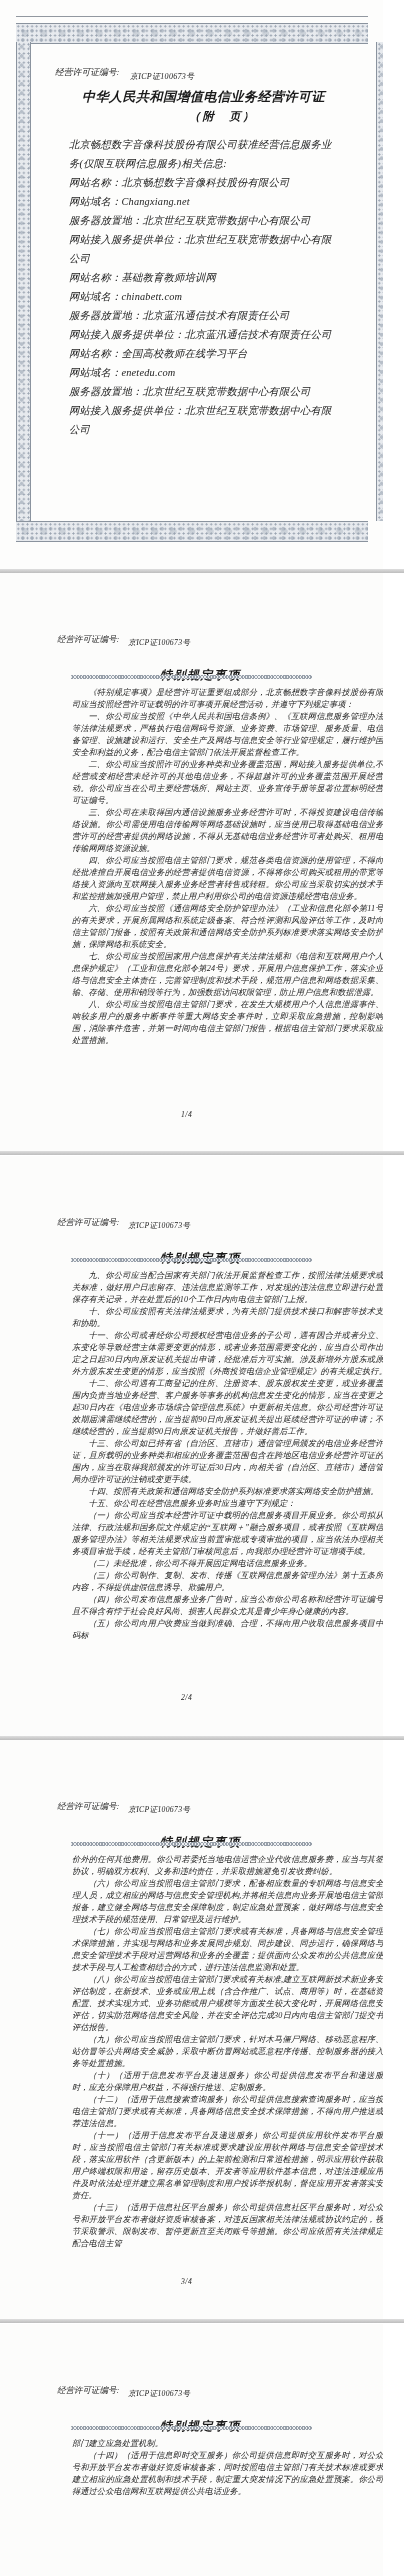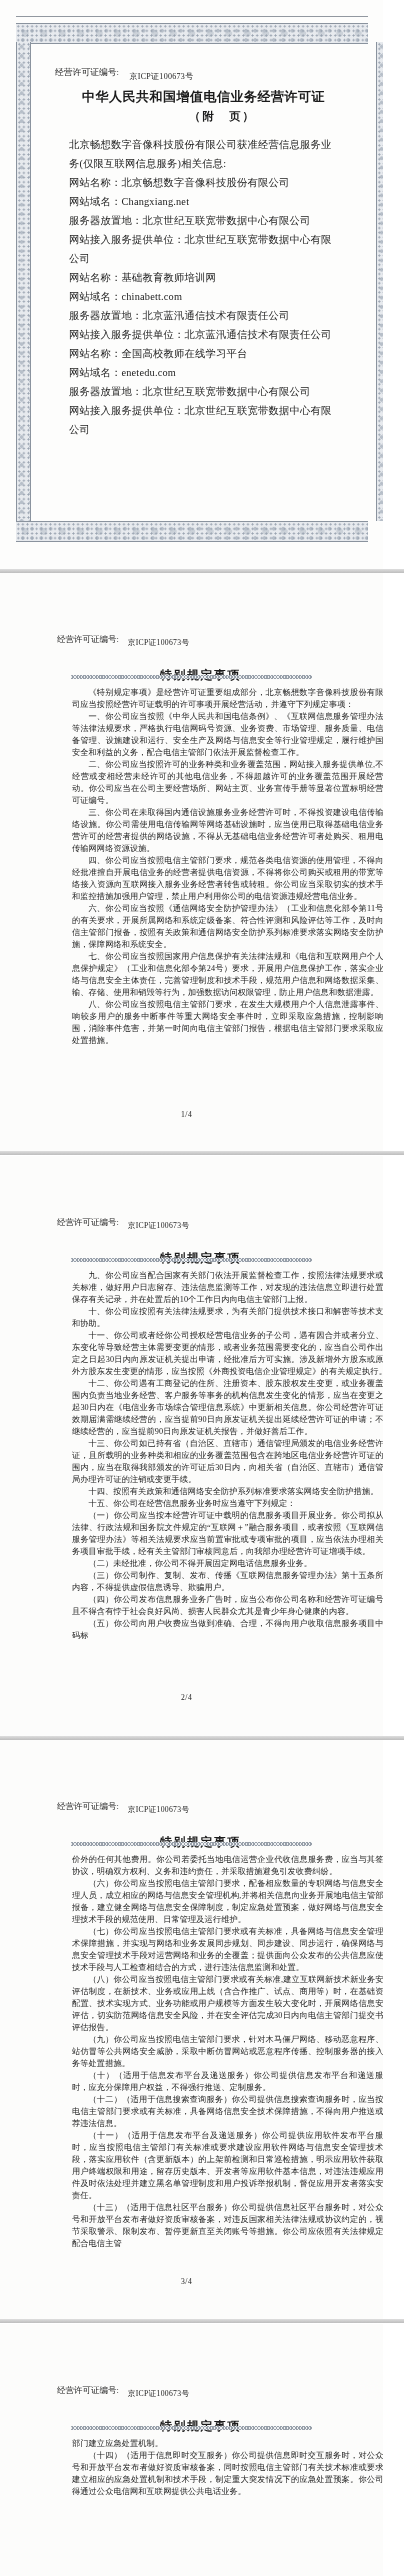--- a/index.html
+++ b/index.html
@@ -1,21 +1,21 @@
 <!DOCTYPE html>
 <html style="font-size:8.2px"><head>
 <meta charset="utf-8">
 <style>
   html,body{margin:0;padding:0;background:#ffffff;}
   body{
     width:405px;height:2873px;position:relative;
     font-family:"Liberation Serif","DejaVu Serif",serif;
     color:#1b1b1b;
   }
-  .page{position:absolute;left:0;width:383px;background:#fcfcfb;overflow:hidden;}
+  .page{position:absolute;left:0;width:383px;background:#fcfcfb;overflow:hidden;font-style:italic;}
   #p1{top:0;height:569px;background:#fdfdfc;}
   #p2{top:573px;height:578px;}
   #p3{top:1156px;height:581px;}
   #p4{top:1740px;height:579px;}
   #p5{top:2324px;height:550px;}
   .sep{position:absolute;left:0;width:405px;height:4.1px;background:linear-gradient(#dedede,#bdbdbd);}
   #sep1{top:569px;} #sep2{top:1151px;} #sep3{top:1736px;} #sep4{top:2319px;}
 
   
   .hairline{position:absolute;top:16px;left:15.5px;right:15.5px;height:1px;background:#6d7681;opacity:.75;}

